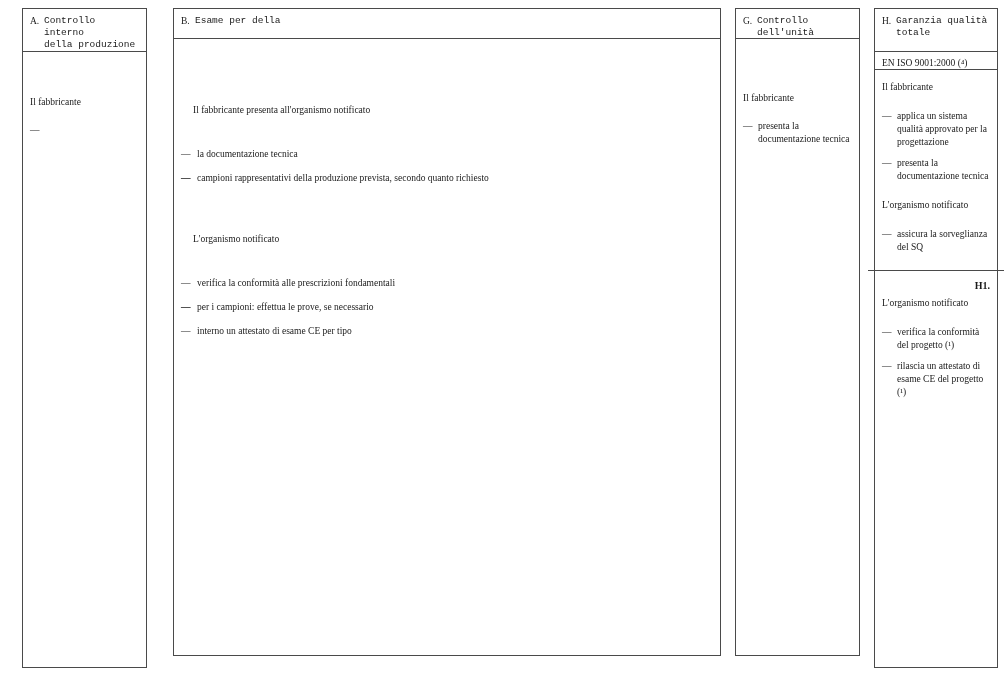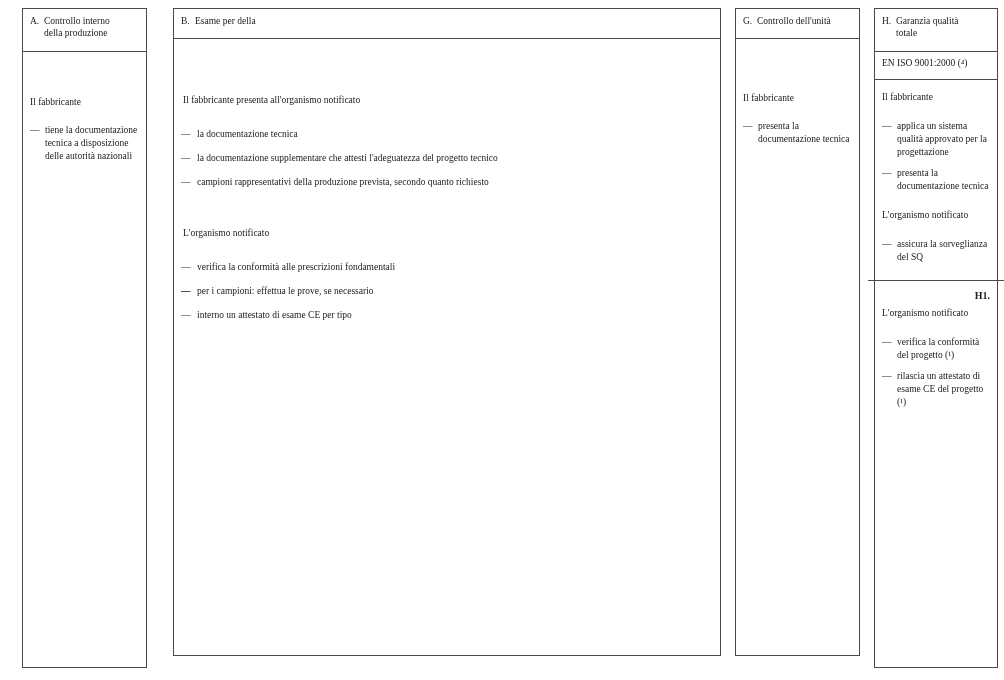--- a/index.html
+++ b/index.html
@@ -72,32 +72,33 @@
     display: flex;
     font-size: 9.5px;
     line-height: 12px;
   }
   .head-letter {
     width: 14px;
     flex: 0 0 14px;
   }
   .head-text {
     flex: 1 1 auto;
+    font-family: Liberation Mono, monospace;
   }
 
   .col-body {
     padding: 0 7px;
     box-sizing: border-box;
     font-size: 9.5px;
     line-height: 13px;
   }
 
   .sub-band {
     border-bottom: 1px solid #4a4a4a;
-    padding: 5px 7px 10px 7px;
+    padding: 5px 7px 0 7px;
     font-size: 9.5px;
     line-height: 12px;
     box-sizing: border-box;
   }
 
   .para {
     font-size: 9.5px;
     line-height: 13px;
     margin: 0;
   }
@@ -121,21 +122,21 @@
   }
   ul.dashlist li .dash {
     position: absolute;
     left: 0;
     top: 0;
   }
 
   
   .col-b ul.dashlist li { margin-top: 11px; padding-left: 16px; }
   .col-b .block-gap { height: 36px; }
-  .col-b .para { margin: 2px; }
+  .col-b .para { margin: 12px; }
 
   .col-a ul.dashlist li { margin-top: 7px; }
   .col-g ul.dashlist li { margin-top: 7px; }
   .col-h ul.dashlist li { margin-top: 8px; }
 
   .h-sec-title {
     font-weight: bold;
     font-size: 10px;
     line-height: 13px;
     margin: 0 0 5px 0;
@@ -170,21 +171,20 @@
           <span class="head-text">della produzione</span>
         </div>
       </div>
       <div class="col-body">
         <div class="sp-a-top"></div>
         <p class="para">Il fabbricante</p>
         <div class="gap-8"></div>
         <ul class="dashlist">
           <li>
             <span class="dash">—</span>
-            <span>tiene la documentazione tecnica a disposizione delle autorità nazionali</span>
           </li>
         </ul>
       </div>
     </div>
 
     <div class="col col-b">
       <div class="col-head">
         <div class="head-line">
           <span class="head-letter">B.</span>
           <span class="head-text">Esame per della</span>
@@ -194,21 +194,20 @@
         <div class="sp-b-top"></div>
         <p class="para">Il fabbricante presenta all'organismo notificato</p>
         <div class="gap-8"></div>
         <ul class="dashlist">
           <li>
             <span class="dash">—</span>
             <span>la documentazione tecnica</span>
           </li>
           <li>
             <span class="dash">—</span>
-            <span>la documentazione supplementare che attesti l'adeguatezza del progetto tecnico</span>
           </li>
           <li>
             <span class="dash">—</span>
             <span>campioni rappresentativi della produzione prevista, secondo quanto richiesto</span>
           </li>
         </ul>
         <div class="block-gap"></div>
         <p class="para">L'organismo notificato</p>
         <div class="gap-8"></div>
         <ul class="dashlist">

